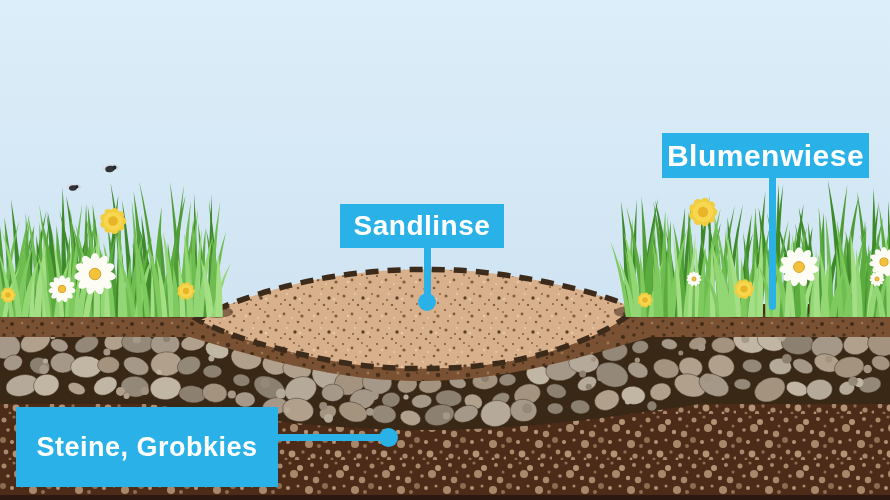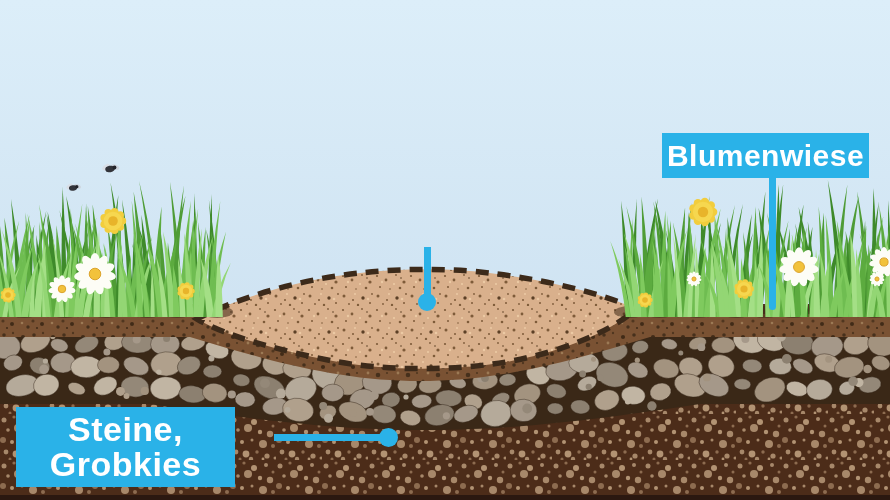--- a/index.html
+++ b/index.html
@@ -9,21 +9,21 @@
   .label{position:absolute;background:var(--blue,#2ab2e8);color:#fff;font-weight:700;
          display:flex;align-items:center;justify-content:center;text-align:center;
          letter-spacing:.5px}
   .conn{position:absolute;background:var(--blue,#2ab2e8)}
   .dot{position:absolute;background:var(--blue,#2ab2e8);border-radius:50%}
   #lbl-blumenwiese{left:662px;top:133px;width:207px;height:45px;font-size:30px}
   #conn-blumenwiese{left:769px;top:177px;width:7px;height:133px;border-radius:0 0 4px 4px}
   #lbl-sandlinse{left:340px;top:204px;width:164px;height:44px;font-size:28px}
   #conn-sandlinse{left:424px;top:247px;width:7px;height:50px}
   #dot-sandlinse{left:418px;top:293px;width:18px;height:18px}
-  #lbl-drainage{left:16px;top:407px;width:219px;height:80px;font-size:34px;
+  #lbl-drainage{left:16px;top:407px;width:262px;height:80px;font-size:27px;
                 line-height:35px;flex-direction:column}
   #conn-drainage{left:274px;top:434px;width:110px;height:7px}
   #dot-drainage{left:379px;top:428px;width:19px;height:19px}
 </style>
 </head>
 <body>
 
 <div class="stage">
 
   <svg width="890" height="500" viewBox="0 0 890 500">
@@ -703,16 +703,19 @@
 
   <div class="conn" id="conn-blumenwiese"></div>
   <div class="conn" id="conn-sandlinse"></div>
   <div class="dot" id="dot-sandlinse"></div>
   <div class="conn" id="conn-drainage"></div>
   <div class="dot" id="dot-drainage"></div>
 
   <div class="label" id="lbl-blumenwiese">
     <span>Blumenwiese</span>
   </div>
+  <div class="label" id="lbl-sandlinse">
+    <span>Sandlinse</span>
+  </div>
   <div class="label" id="lbl-drainage">
     <span>Steine, Grobkies</span>
   </div>
 </div>
 
 </body></html>

